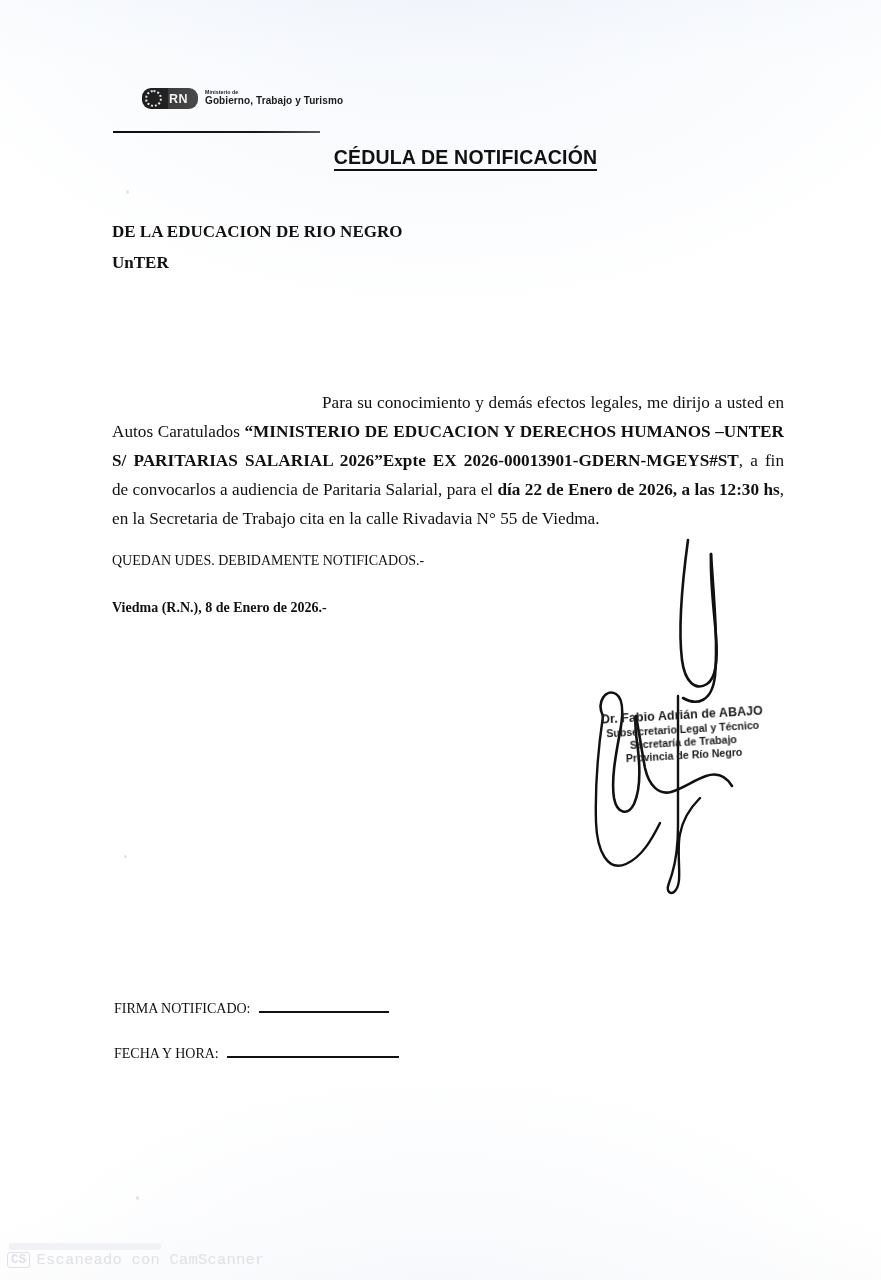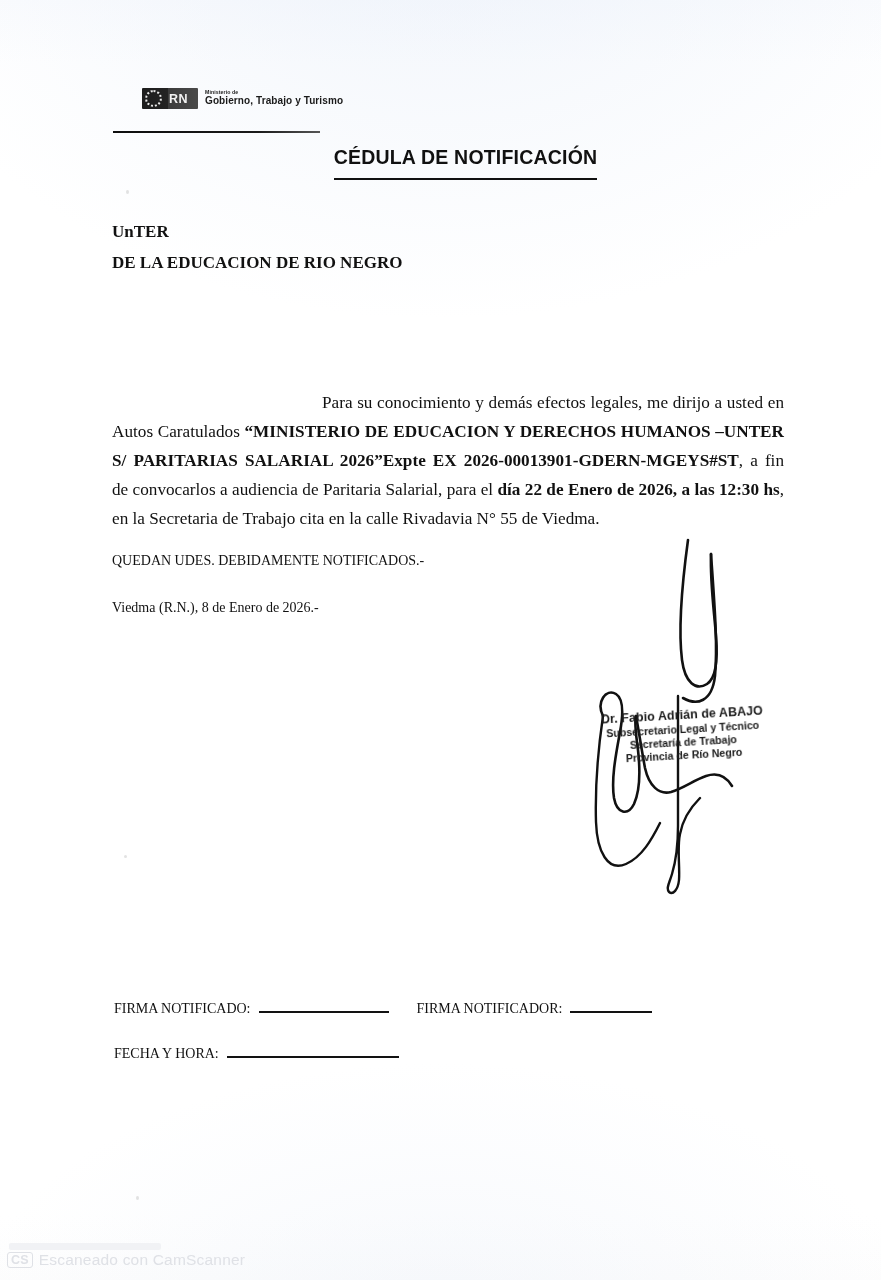--- a/index.html
+++ b/index.html
@@ -41,21 +41,21 @@
     display: flex;
     align-items: center;
     gap: 7px;
   }
   .logo-badge {
     width: 56px;
     height: 21px;
     background: linear-gradient(90deg,#1d1d1d 0%, #232323 46%, #3c3c3c 47%, #4a4a4a 100%);
     display: flex;
     align-items: center;
-    border-radius: 1px;
+    border-radius: 9px;
   }
   .logo-emblem {
     width: 17px;
     height: 17px;
     margin-left: 3px;
     border-radius: 50%;
     border: 2.5px dotted #e9e9e9;
     box-sizing: border-box;
     flex: none;
   }
@@ -95,21 +95,21 @@
     text-align: center;
     font-family: "Liberation Sans", sans-serif;
     font-weight: bold;
     font-size: 19.5px;
     letter-spacing: 0.2px;
     padding-left: 50px;
     box-sizing: border-box;
   }
   .doc-title span {
     border-bottom: 2px solid #111;
-    padding-bottom: 10px;
+    padding-bottom: 1px;
   }
 
   
   .addressee {
     position: absolute;
     left: 112px;
     top: 217px;
     font-family: "Liberation Serif", serif;
     font-weight: bold;
     font-size: 17px;
@@ -144,20 +144,21 @@
     position: absolute;
     left: 112px;
     top: 546px;
     font-family: "Liberation Serif", serif;
     font-size: 14px;
     line-height: 29px;
   }
   .post-lines .place-date {
     display: block;
     margin-top: 18px;
+    font-weight: bold;
   }
 
   
   .signature-area {
     position: absolute;
     left: 566px;
     top: 536px;
     width: 230px;
     height: 360px;
   }
@@ -215,21 +216,21 @@
 
   
   .camscanner {
     position: absolute;
     left: 7px;
     top: 1251px;
     display: flex;
     align-items: center;
     gap: 6px;
     color: #dfe1e6;
-    font-family: Liberation Sans, sans-serif;
+    font-family: Liberation Mono, monospace;
     font-size: 15.5px;
     letter-spacing: 0.2px;
   }
   .cs-badge {
     border: 1.6px solid #dfe1e6;
     border-radius: 3px;
     font-size: 12.5px;
     font-weight: bold;
     padding: 1px 3px 1px 3px;
     line-height: 1;
@@ -269,22 +270,22 @@
       <span class="l2">Gobierno, Trabajo y Turismo</span>
     </div>
   </div>
   <div class="header-rule"></div>
 
   <div class="doc-title">
     <span>CÉDULA DE NOTIFICACIÓN</span>
   </div>
 
   <div class="addressee">
+    <div>DE LA EDUCACION DE RIO NEGRO</div>
     <div>UnTER</div>
-    <div>DE LA EDUCACION DE RIO NEGRO</div>
   </div>
 
   <div class="body-block">
     <p class="indent"><span>Para su conocimiento y demás efectos legales, me dirijo a usted en Autos Caratulados </span><b>“MINISTERIO DE EDUCACION Y DERECHOS HUMANOS –UNTER S/ PARITARIAS SALARIAL 2026”</b><b>Expte EX 2026-00013901-GDERN-MGEYS#ST</b><span>, a fin de convocarlos a audiencia de Paritaria Salarial, para el </span><b>día 22 de Enero de 2026, a las 12:30 hs</b><span>, en la Secretaria de Trabajo cita en la calle Rivadavia N° 55 de Viedma.</span></p>
   </div>
 
   <div class="post-lines">
     <span>QUEDAN UDES. DEBIDAMENTE NOTIFICADOS.-</span>
     <span class="place-date">Viedma (R.N.), 8 de Enero de 2026.-</span>
   </div>
@@ -304,24 +305,20 @@
     <span class="s1">Dr. Fabio Adrián de ABAJO</span>
     <span class="s2">Subsecretario Legal y Técnico</span>
     <span class="s3">Secretaría de Trabajo</span>
     <span class="s4">Provincia de Río Negro</span>
   </div>
 
   <div class="footer-fields">
     <div class="field-row">
       <span class="field-label">FIRMA NOTIFICADO:</span>
       <span class="blank-line fl-firma-notificado"></span>
-      <span class="row-inline-right">
-        <span class="field-label">FIRMA NOTIFICADOR:</span>
-        <span class="blank-line fl-firma-notificador"></span>
-      </span>
     </div>
     <div class="field-row">
       <span class="field-label">FECHA Y HORA:</span>
       <span class="blank-line fl-fecha"></span>
     </div>
   </div>
 
   <div class="cs-strip"></div>
   <div class="camscanner">
     <span class="cs-badge">CS</span>

